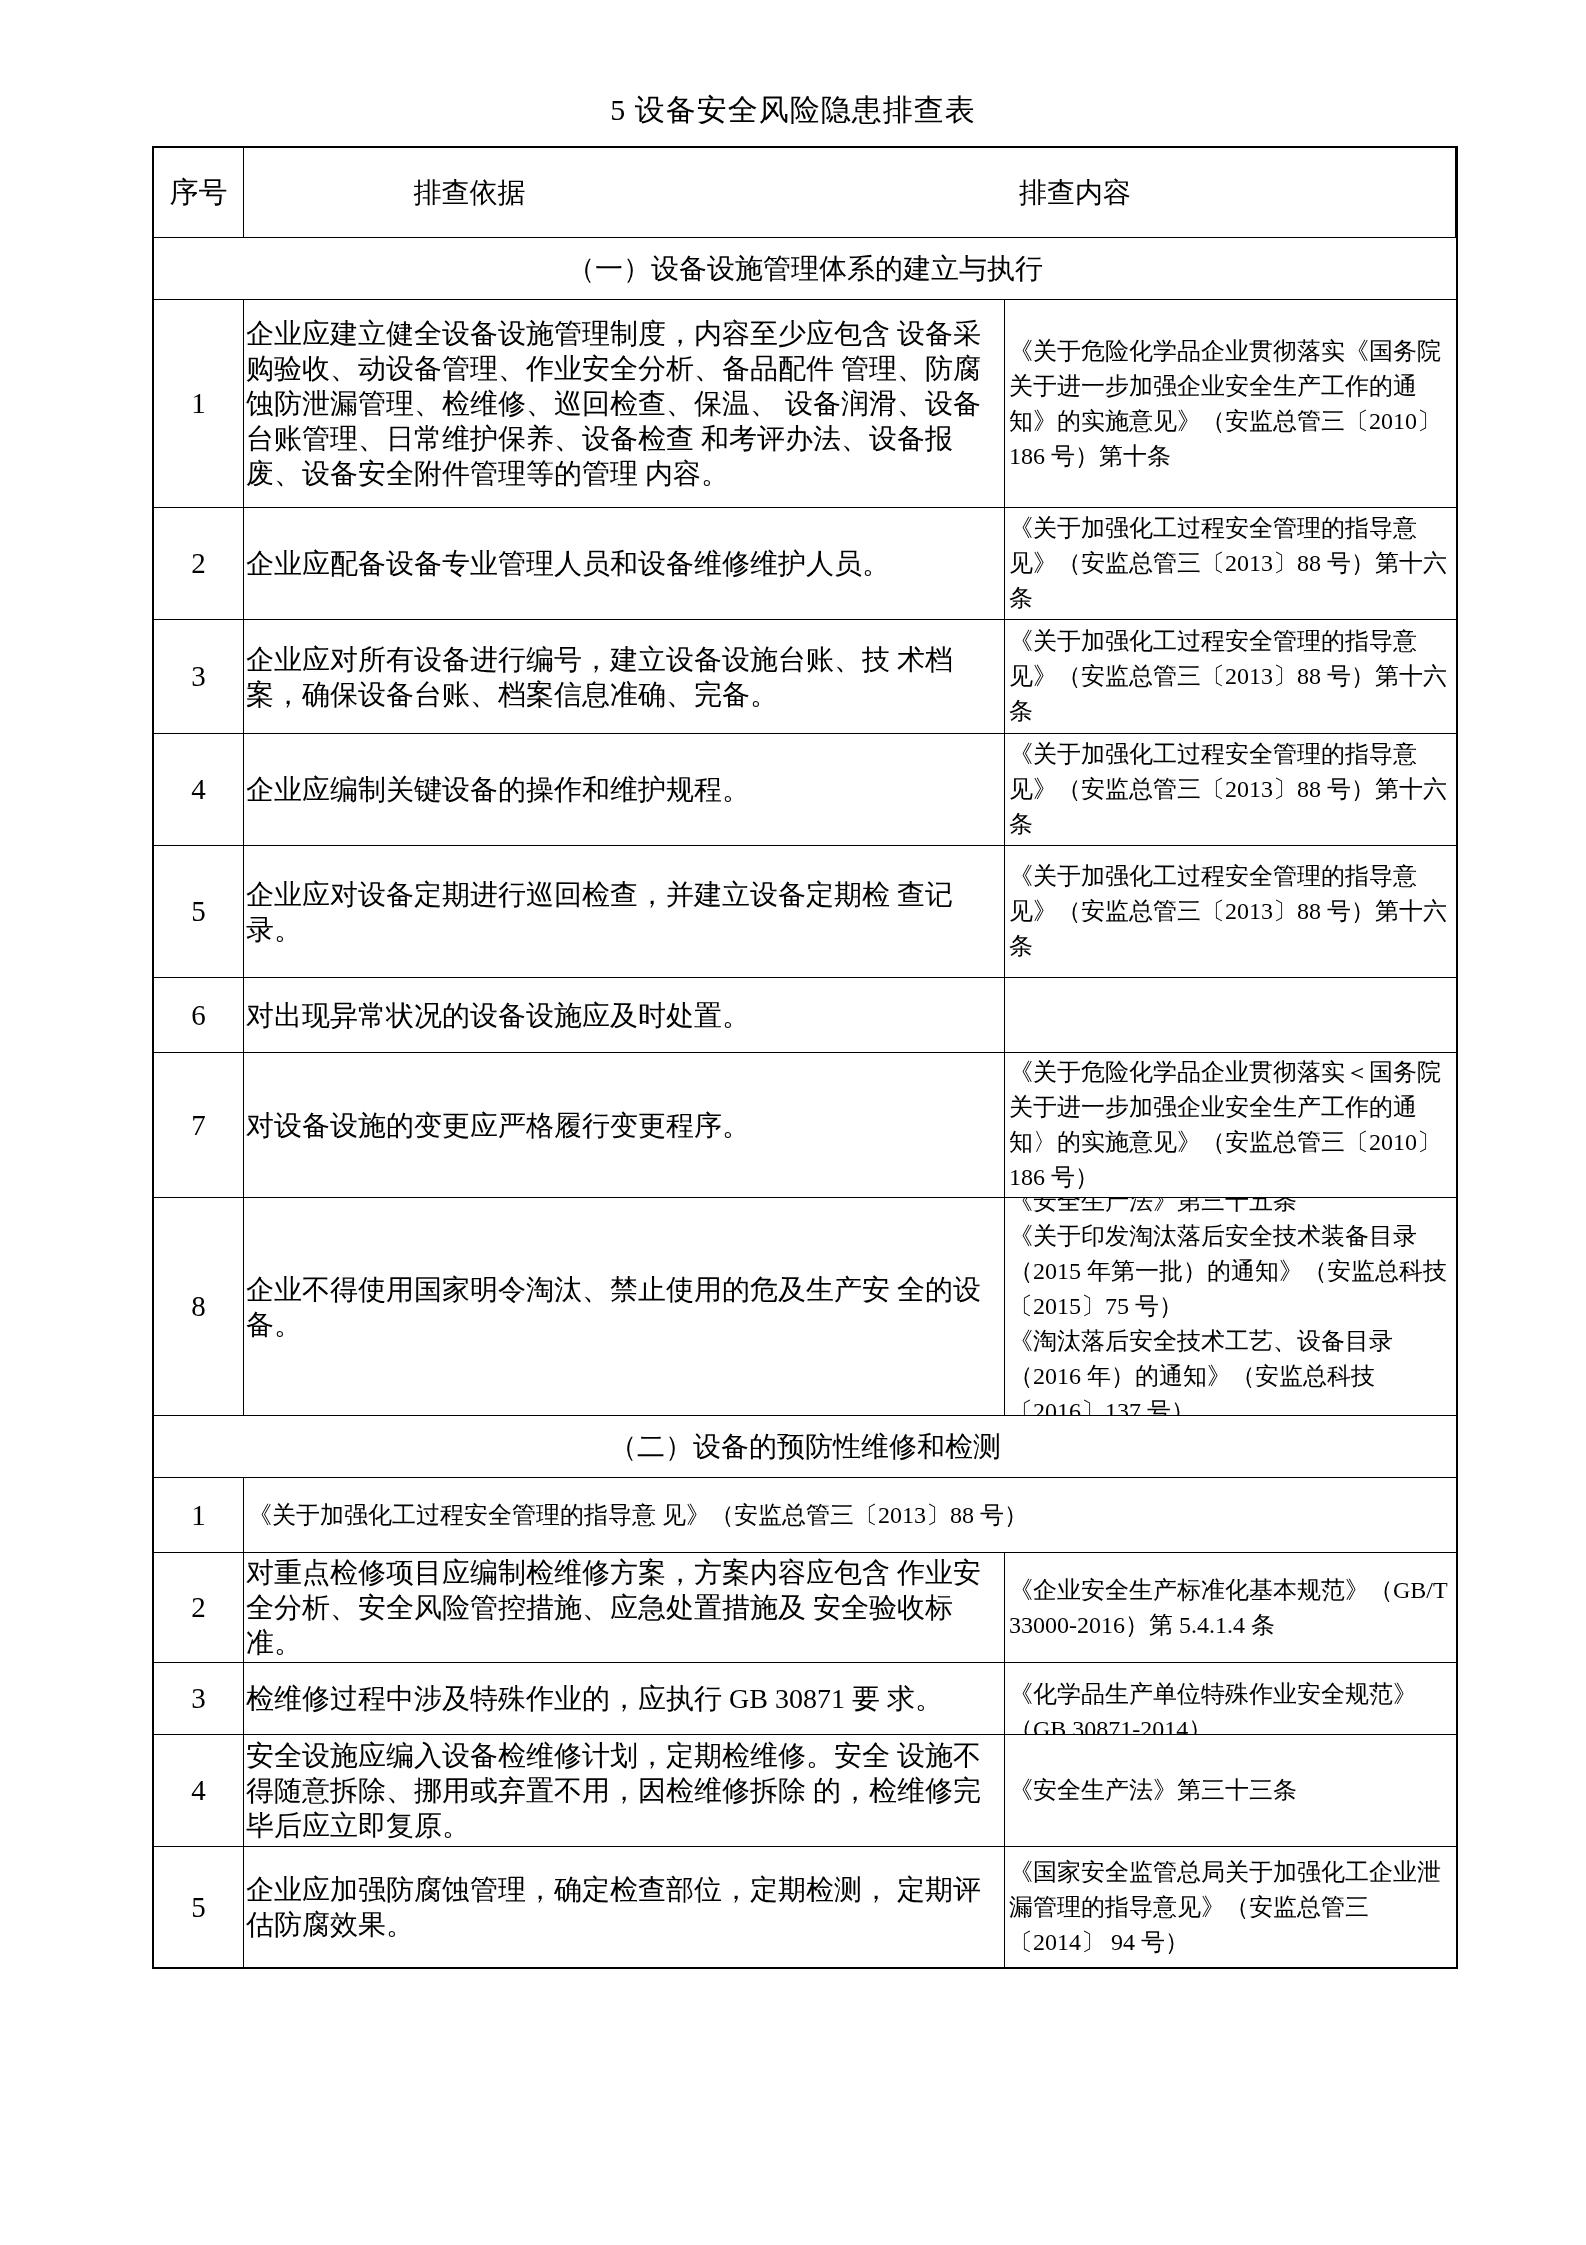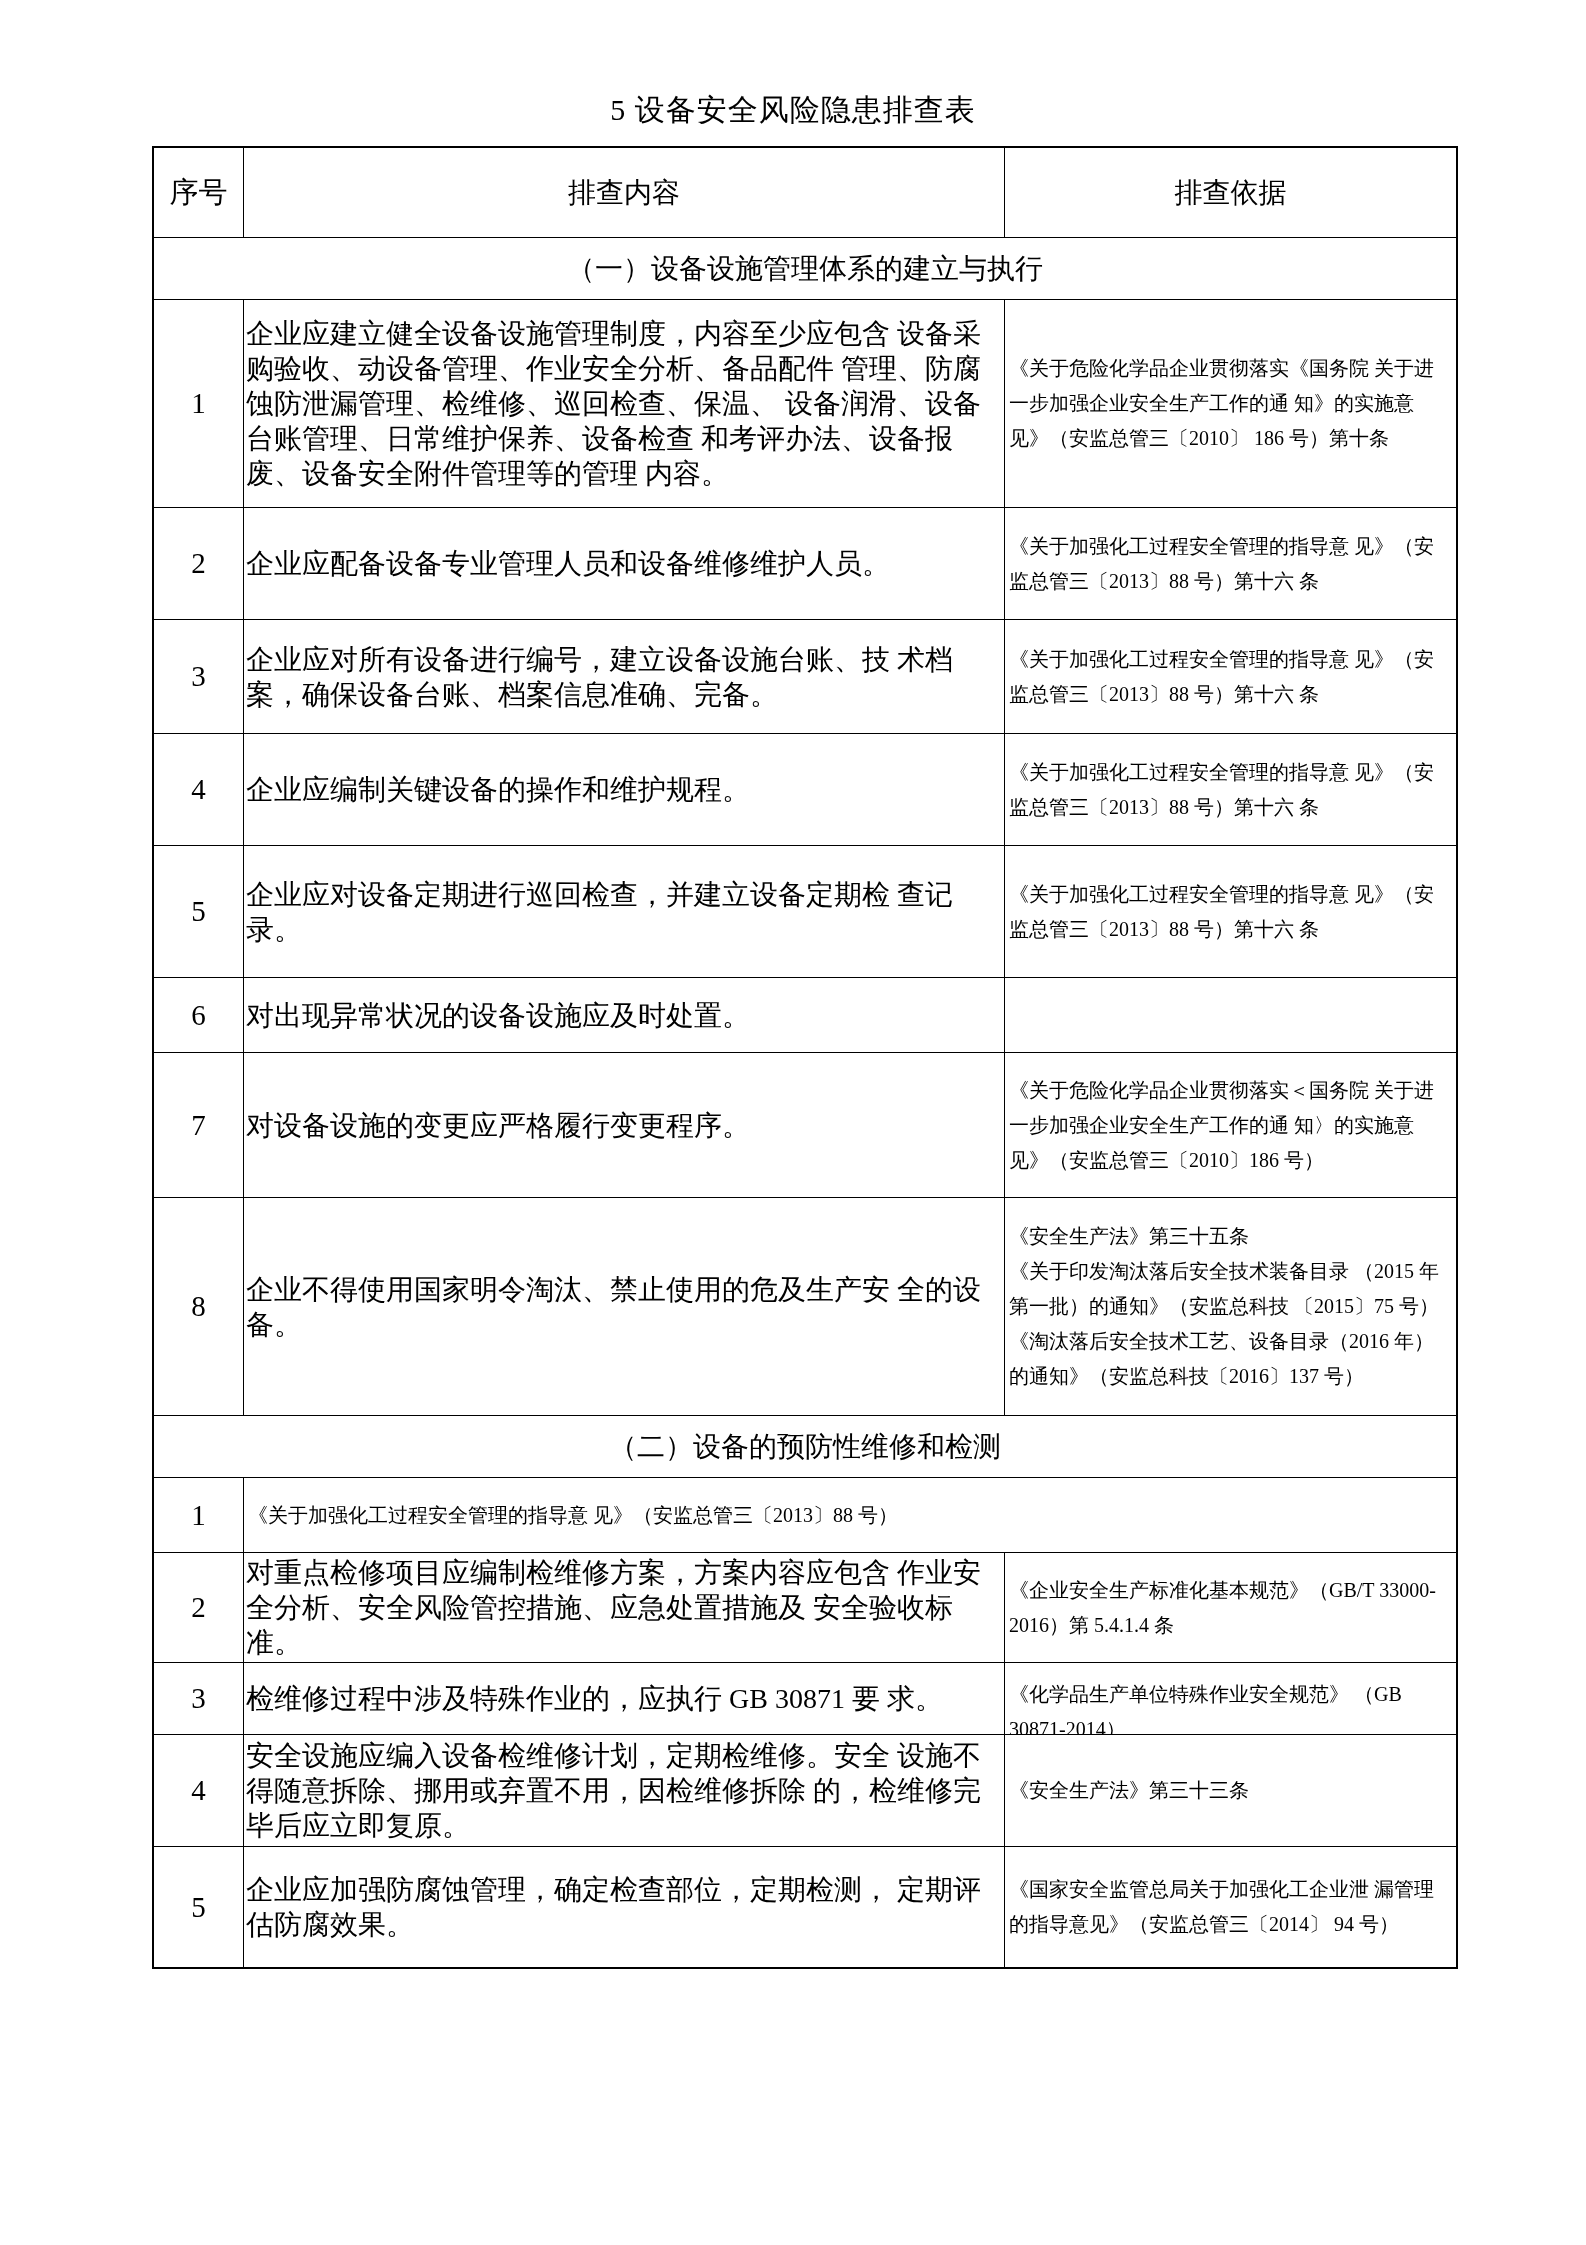--- a/index.html
+++ b/index.html
@@ -40,21 +40,21 @@
     border-right:1px solid #000;
     display:flex;align-items:center;
     padding:2px 2px;
     font-size:28px;
     line-height:35px;
   }
   .c-basis{
     flex:1;
     display:flex;align-items:center;
     padding:2px 4px;
-    font-size:20px;
+    font-size:24px;
     line-height:35px;
   }
   .txt{white-space:pre-line;}
   .header-row .c-content,.header-row .c-basis{justify-content:center;font-size:28px;}
   .section-row{
     display:flex;align-items:center;justify-content:center;
     font-size:28px;
   }
   
   .h-hdr{height:90px;}
@@ -79,22 +79,22 @@
 </style>
 </head>
 <body>
 
 <div class="doc-title">5 设备安全风险隐患排查表</div>
 
 <div class="table">
 
   <div class="row header-row h-hdr">
     <div class="cell c-no">序号</div>
+    <div class="cell c-basis">排查依据</div>
     <div class="cell c-content">排查内容</div>
-    <div class="cell c-basis">排查依据</div>
   </div>
 
   <div class="row section-row h-sec1">
     <span>（一）设备设施管理体系的建立与执行</span>
   </div>
 
   <div class="row h-r1">
     <div class="cell c-no">1</div>
     <div class="cell c-content">
         <div class="txt">企业应建立健全设备设施管理制度，内容至少应包含 设备采购验收、动设备管理、作业安全分析、备品配件 管理、防腐蚀防泄漏管理、检维修、巡回检查、保温、 设备润滑、设备台账管理、日常维护保养、设备检查 和考评办法、设备报废、设备安全附件管理等的管理 内容。</div>

